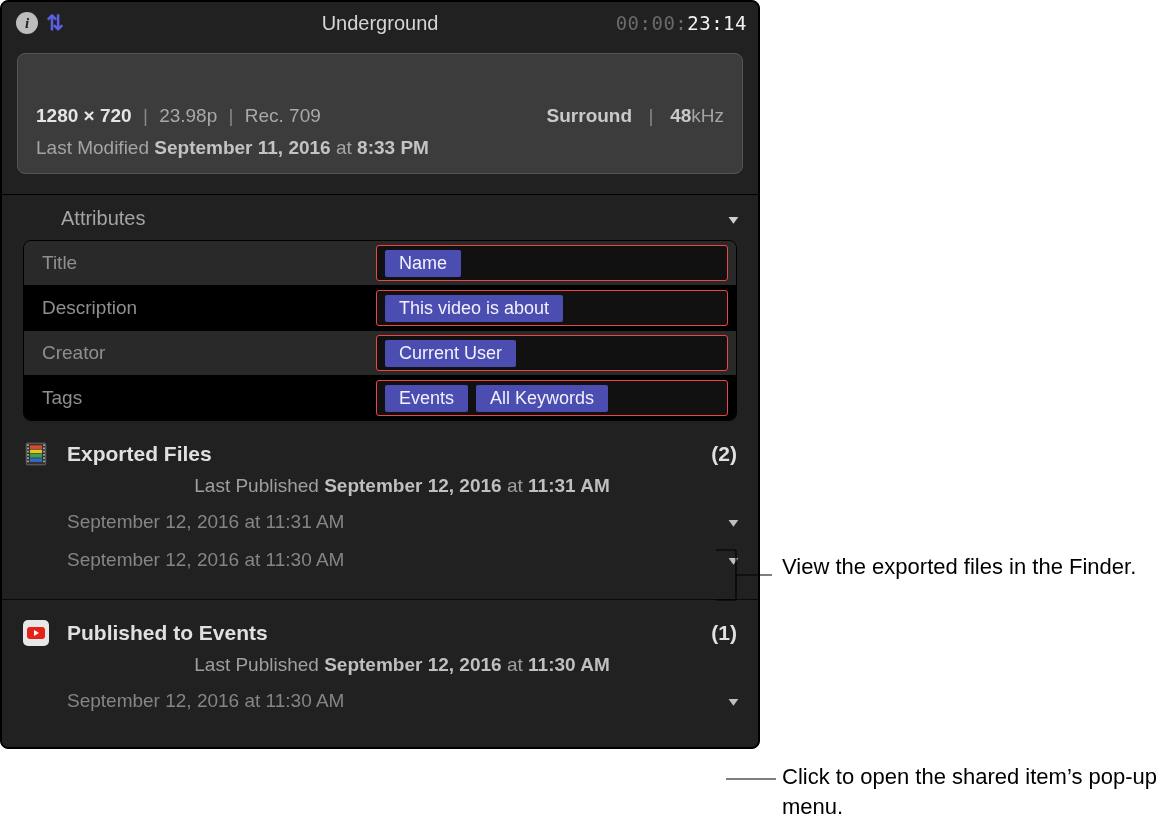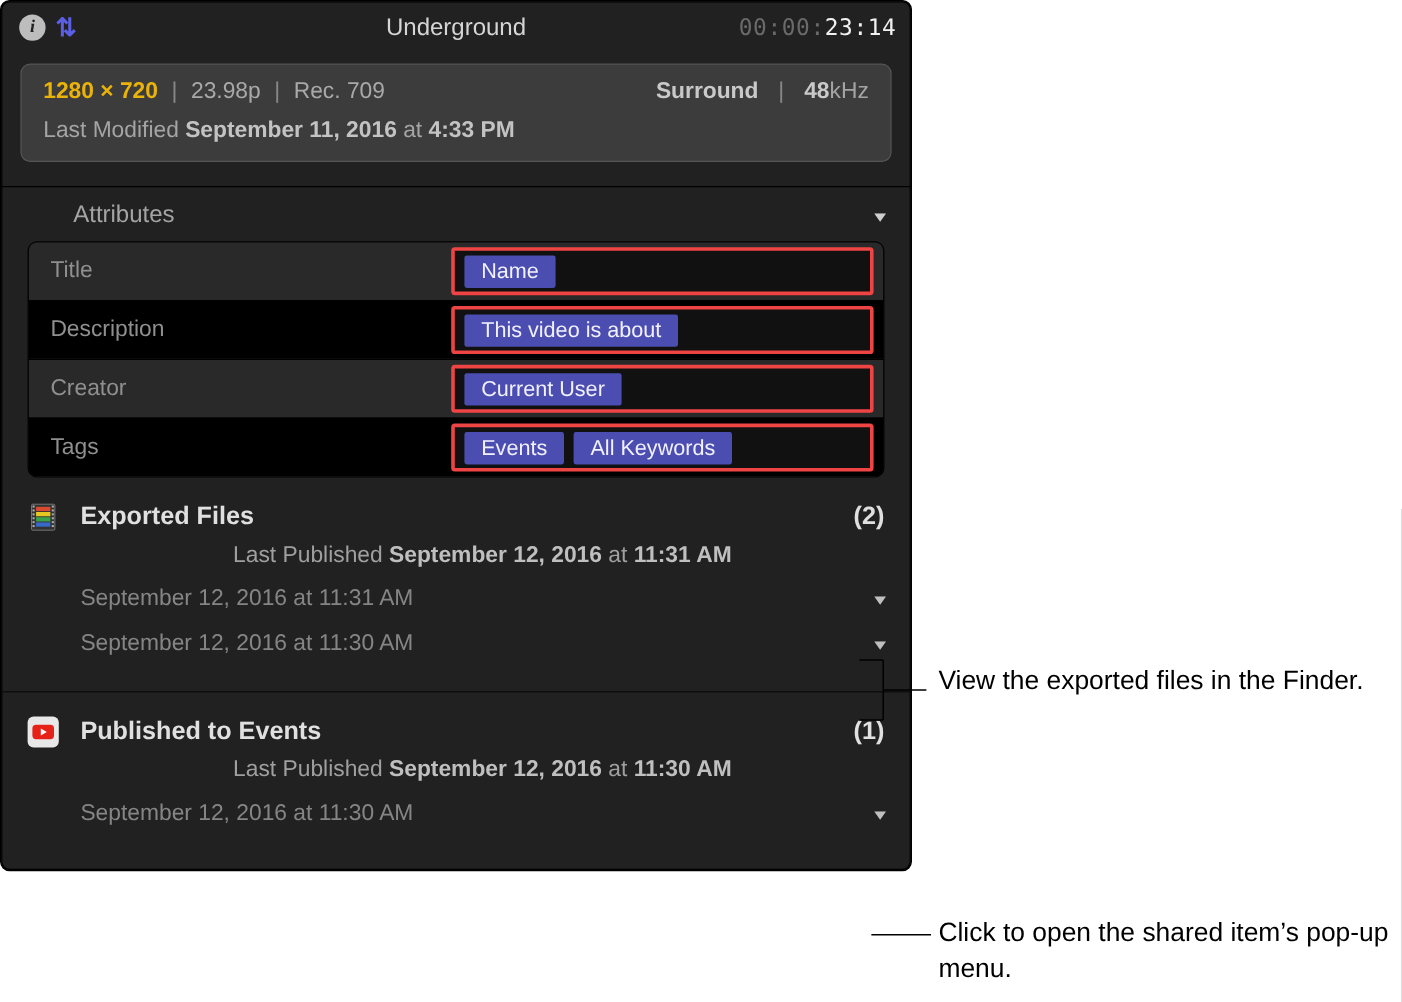--- a/index.html
+++ b/index.html
@@ -76,21 +76,21 @@
     border: 1px solid #555;
     border-radius: 8px;
     padding: 12px 18px 14px 18px;
   }
   .infobox .row1 {
     display: flex;
     align-items: baseline;
     color: #a9a9a9;
     font-size: 19px;
   }
-  .infobox .row1 .res { font-weight: 700; color: #eab308; }
+  .infobox .row1 .res { font-weight: 700; color: #e5e5e5; margin-top: 39px; }
   .infobox .row1 .sep { margin: 0 6px; color: #888; }
   .infobox .row1 .aud { margin-left: auto; }
   .infobox .row1 .aud .sur { font-weight: 700; color: #c9c9c9; margin-left: 21px; }
   .infobox .row1 .aud .khz-num { font-weight: 700; color: #c9c9c9; }
   .infobox .row1 .aud .khz-unit { color: #a4a4a4; margin-top: 42px; }
   .infobox .row2 {
     margin-top: 10px;
     color: #a4a4a4;
     font-size: 19px;
   }
@@ -136,21 +136,21 @@
     padding-left: 18px;
     color: #8f8f8f;
     font-size: 19px;
     flex-shrink: 0;
   }
   .attr-val {
     flex: 1;
     height: 34px;
     margin: 4px 8px 4px 0;
     background: #111;
-    border: 3px solid #ef4444;
+    border: 1px solid #ef4444;
     border-radius: 3px;
     display: flex;
     align-items: center;
     padding-left: 8px;
     gap: 8px;
   }
   .token {
     background: #4b4db0;
     color: #f1f1ff;
     font-size: 18px;
@@ -275,21 +275,21 @@
           <span class="khz-num">48</span><span class="khz-unit">kHz</span>
         </span>
       </div>
       <div class="row2">
         <span>Last Modified</span>
         <span> </span>
         <span class="strong">September 11, 2016</span>
         <span> </span>
         <span>at</span>
         <span> </span>
-        <span class="strong">4:33 PM</span>
+        <span class="strong">8:33 PM</span>
       </div>
     </div>
 
     <div class="divider"></div>
 
     <div class="section-head">
       <span>Attributes</span>
       <span class="chev">▾</span>
     </div>
     <div class="attr-table">

